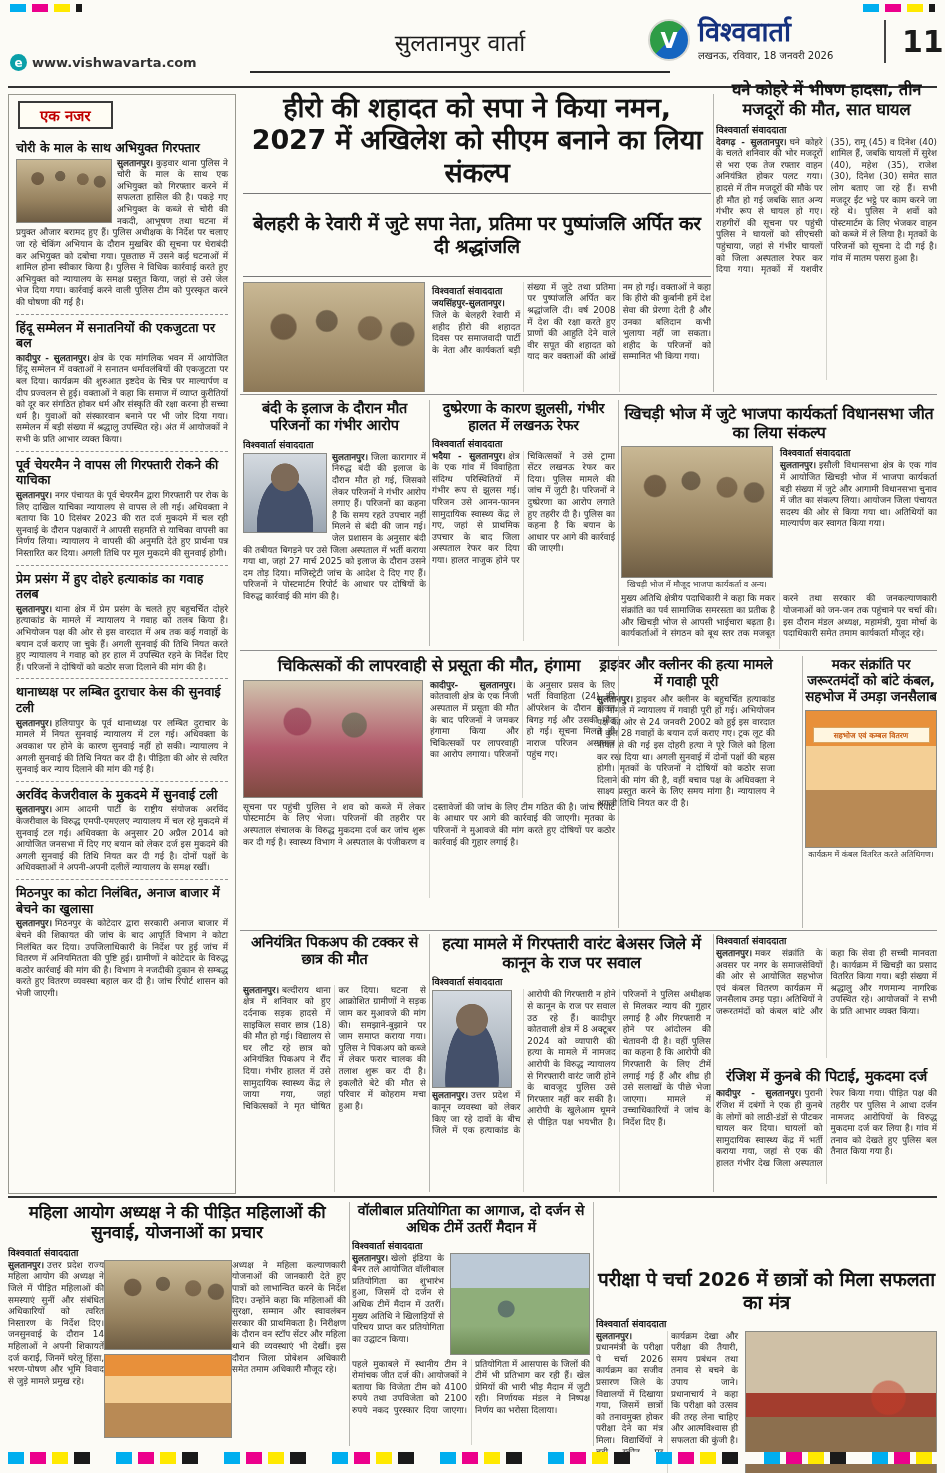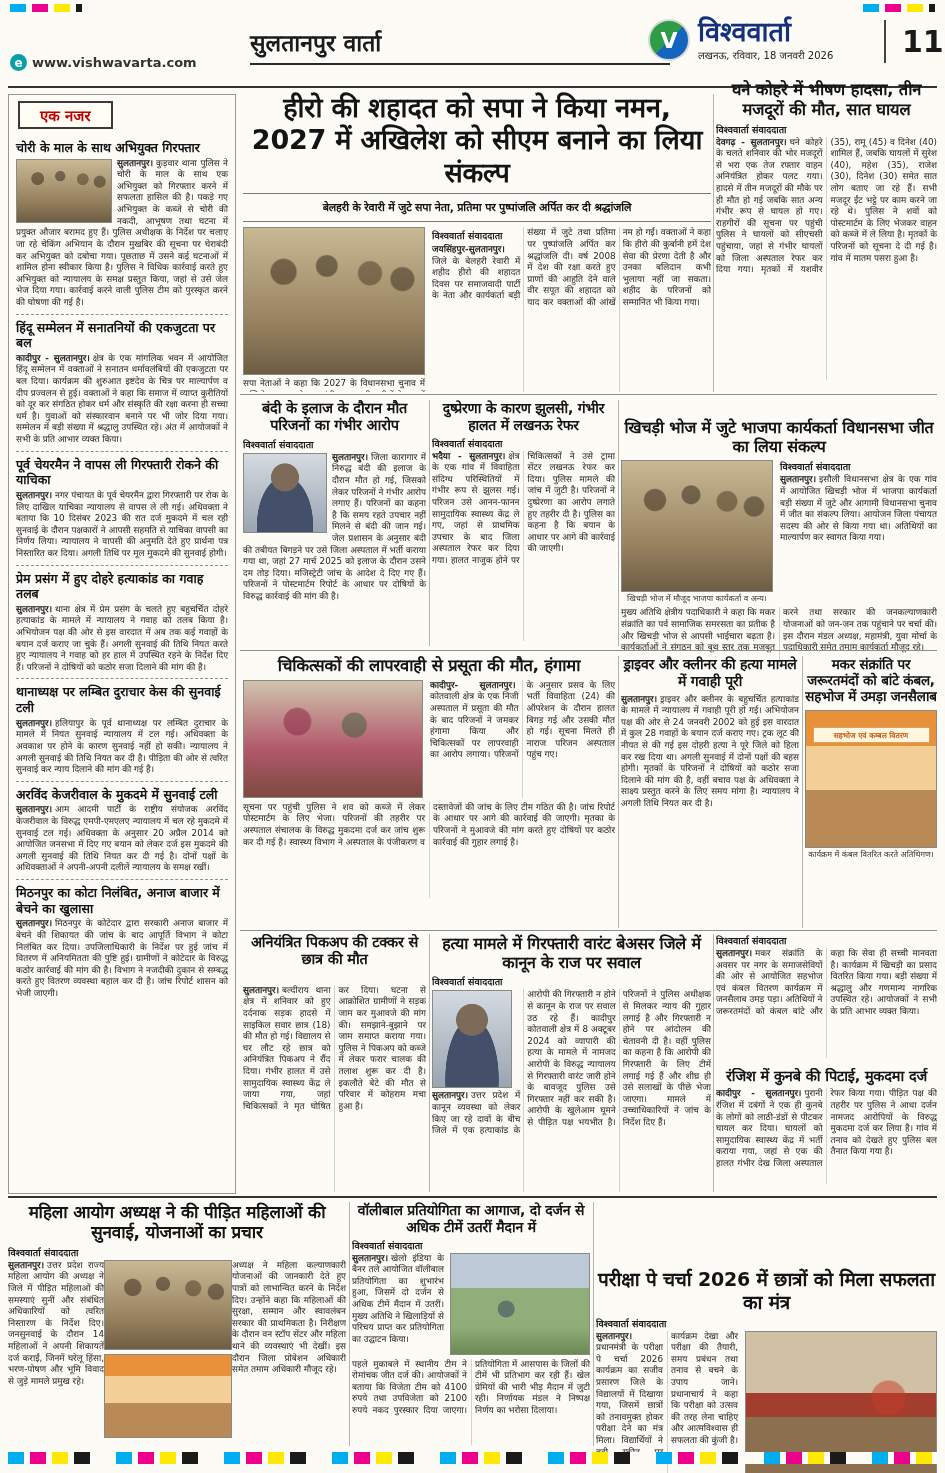--- a/index.html
+++ b/index.html
@@ -35,21 +35,21 @@
 <div class="page">
 
   <div class="abs regbar" style="left:10px;top:4px;width:72px;height:8px"></div>
   <div class="abs regbar" style="left:863px;top:4px;width:72px;height:8px"></div>
 
   <header>
     <div class="abs" style="left:10px;top:54px;display:flex;align-items:center;gap:5px">
       <span style="width:17px;height:17px;border-radius:50%;background:#0a9fa8;color:#fff;font-weight:bold;font-size:12px;display:flex;align-items:center;justify-content:center">e</span>
       <span style="font-weight:bold;font-size:13px;color:#333">www.vishwavarta.com</span>
     </div>
-    <div class="abs" style="left:250px;top:26px;width:420px;font-size:23px;font-weight:bold;padding-bottom:5px;border-bottom:2px solid #2a2a2a">सुलतानपुर वार्ता</div>
+    <div class="abs" style="left:250px;top:26px;width:420px;text-align:center;font-size:23px;font-weight:normal;padding-bottom:13px;border-bottom:2px solid #2a2a2a">सुलतानपुर वार्ता</div>
     <div class="abs" style="left:648px;top:18px;display:flex;align-items:center;gap:8px">
       <span style="width:42px;height:42px;border-radius:50%;background:linear-gradient(135deg,#2e9c46 0 50%,#1565c0 50%);color:#fff;font-weight:bold;font-size:22px;display:flex;align-items:center;justify-content:center;border:2px solid #d8d8d2">V</span>
       <span>
         <span style="display:block;font-size:27px;font-weight:bold;color:#15317e;line-height:1">विश्ववार्ता</span>
         <span style="display:block;font-size:10px;color:#222;margin-top:3px">लखनऊ, रविवार, 18 जनवरी 2026</span>
       </span>
     </div>
     <div class="abs" style="left:884px;top:20px;font-size:30px;font-weight:bold;padding:4px 16px;border-left:2px solid #444;border-right:2px solid #444">11</div>
     <div class="abs hline" style="left:8px;top:86px;width:929px;height:2px;background:#333"></div>
   </header>
@@ -91,21 +91,21 @@
     </article>
 
     <article class="sb-art">
       <h3 class="sb-hl">मिठनपुर का कोटा निलंबित, अनाज बाजार में बेचने का खुलासा</h3>
       <p class="body"><b class="dl">सुलतानपुर।</b><span>मिठनपुर के कोटेदार द्वारा सरकारी अनाज बाजार में बेचने की शिकायत की जांच के बाद आपूर्ति विभाग ने कोटा निलंबित कर दिया। उपजिलाधिकारी के निर्देश पर हुई जांच में वितरण में अनियमितता की पुष्टि हुई। ग्रामीणों ने कोटेदार के विरुद्ध कठोर कार्रवाई की मांग की है। विभाग ने नजदीकी दुकान से सम्बद्ध करते हुए वितरण व्यवस्था बहाल कर दी है। जांच रिपोर्ट शासन को भेजी जाएगी।</span></p>
     </article>
   </aside>
 
   <section class="abs art" style="left:243px;top:92px;width:468px;height:300px">
     <h1 class="hl" style="font-size:27px">हीरो की शहादत को सपा ने किया नमन, 2027 में अखिलेश को सीएम बनाने का लिया संकल्प</h1>
-    <div class="hl" style="font-size:11px;margin-top:4px;padding:7px 0;border-top:1px solid #777;border-bottom:1px solid #777">बेलहरी के रेवारी में जुटे सपा नेता, प्रतिमा पर पुष्पांजलि अर्पित कर दी श्रद्धांजलि</div>
+    <div class="hl" style="font-size:19px;margin-top:4px;padding:18px 0;border-top:1px solid #777;border-bottom:1px solid #777">बेलहरी के रेवारी में जुटे सपा नेता, प्रतिमा पर पुष्पांजलि अर्पित कर दी श्रद्धांजलि</div>
     <div style="display:flex;gap:7px;margin-top:5px">
       <div style="width:182px;flex:0 0 182px">
         <div class="ph ph-crowd" style="width:182px;height:148px"></div>
         <p class="body" style="margin-top:3px">सपा नेताओं ने कहा कि 2027 के विधानसभा चुनाव में अखिलेश यादव को मुख्यमंत्री बनाकर ही शहीदों के सपनों का उत्तर प्रदेश बनाया जाएगा। उन्होंने सरकार पर शहीद सम्मान की अनदेखी का आरोप लगाते हुए स्मारक निर्माण की मांग उठाई। इस अवसर पर पूर्व विधायक, जिलाध्यक्ष, पूर्व प्रत्याशी समेत तमाम पदाधिकारी और कार्यकर्ता उपस्थित रहे। अंत में दो मिनट का मौन रखकर शहीद को नमन किया गया।</p>
       </div>
       <div style="flex:1">
         <div class="body cols3" style="height:206px">
           <span class="byline" style="display:block">विश्ववार्ता संवाददाता</span>
           <b class="dl">जयसिंहपुर-सुलतानपुर।</b><span>जिले के बेलहरी रेवारी में शहीद हीरो की शहादत दिवस पर समाजवादी पार्टी के नेता और कार्यकर्ता बड़ी संख्या में जुटे तथा प्रतिमा पर पुष्पांजलि अर्पित कर श्रद्धांजलि दी। वर्ष 2008 में देश की रक्षा करते हुए प्राणों की आहुति देने वाले वीर सपूत की शहादत को याद कर वक्ताओं की आंखें नम हो गईं। वक्ताओं ने कहा कि हीरो की कुर्बानी हमें देश सेवा की प्रेरणा देती है और उनका बलिदान कभी भुलाया नहीं जा सकता। शहीद के परिजनों को सम्मानित भी किया गया।</span>
         </div>
@@ -134,21 +134,21 @@
   </section>
 
   <section class="abs art" style="left:432px;top:400px;width:183px;height:246px">
     <h2 class="hl" style="font-size:14px">दुष्प्रेरणा के कारण झुलसी, गंभीर हालत में लखनऊ रेफर</h2>
     <div class="byline">विश्ववार्ता संवाददाता</div>
     <div class="body cols2" style="height:190px">
       <b class="dl">भदैया - सुलतानपुर।</b><span>क्षेत्र के एक गांव में विवाहिता संदिग्ध परिस्थितियों में गंभीर रूप से झुलस गई। परिजन उसे आनन-फानन सामुदायिक स्वास्थ्य केंद्र ले गए, जहां से प्राथमिक उपचार के बाद जिला अस्पताल रेफर कर दिया गया। हालत नाजुक होने पर चिकित्सकों ने उसे ट्रामा सेंटर लखनऊ रेफर कर दिया। पुलिस मामले की जांच में जुटी है। परिजनों ने दुष्प्रेरणा का आरोप लगाते हुए तहरीर दी है। पुलिस का कहना है कि बयान के आधार पर आगे की कार्रवाई की जाएगी।</span>
     </div>
   </section>
 
-  <section class="abs art" style="left:621px;top:418px;width:316px;height:246px">
+  <section class="abs art" style="left:621px;top:404px;width:316px;height:246px">
     <h2 class="hl" style="font-size:16px">खिचड़ी भोज में जुटे भाजपा कार्यकर्ता विधानसभा जीत का लिया संकल्प</h2>
     <div style="display:flex;gap:7px;margin-top:4px">
       <div style="flex:0 0 152px">
         <div class="ph ph-crowd" style="width:152px;height:132px"></div>
         <div class="caption">खिचड़ी भोज में मौजूद भाजपा कार्यकर्ता व अन्य।</div>
       </div>
       <div style="flex:1">
         <div class="byline" style="margin-top:0">विश्ववार्ता संवाददाता</div>
         <p class="body"><b class="dl">सुलतानपुर।</b><span>इसौली विधानसभा क्षेत्र के एक गांव में आयोजित खिचड़ी भोज में भाजपा कार्यकर्ता बड़ी संख्या में जुटे और आगामी विधानसभा चुनाव में जीत का संकल्प लिया। आयोजन जिला पंचायत सदस्य की ओर से किया गया था। अतिथियों का माल्यार्पण कर स्वागत किया गया।</span></p>
       </div>
@@ -164,21 +164,21 @@
     <h2 class="hl" style="font-size:16.5px">चिकित्सकों की लापरवाही से प्रसूता की मौत, हंगामा</h2>
     <div style="display:flex;gap:7px;margin-top:4px">
       <div class="ph ph-women" style="flex:0 0 180px;height:118px"></div>
       <div class="body cols2" style="flex:1;height:118px">
         <b class="dl">कादीपुर- सुलतानपुर।</b><span>कोतवाली क्षेत्र के एक निजी अस्पताल में प्रसूता की मौत के बाद परिजनों ने जमकर हंगामा किया और चिकित्सकों पर लापरवाही का आरोप लगाया। परिजनों के अनुसार प्रसव के लिए भर्ती विवाहिता (24) की ऑपरेशन के दौरान हालत बिगड़ गई और उसकी मौत हो गई। सूचना मिलते ही नाराज परिजन अस्पताल पहुंच गए।</span>
       </div>
     </div>
     <div class="body cols2" style="margin-top:4px;height:96px">सूचना पर पहुंची पुलिस ने शव को कब्जे में लेकर पोस्टमार्टम के लिए भेजा। परिजनों की तहरीर पर अस्पताल संचालक के विरुद्ध मुकदमा दर्ज कर जांच शुरू कर दी गई है। स्वास्थ्य विभाग ने अस्पताल के पंजीकरण व दस्तावेजों की जांच के लिए टीम गठित की है। जांच रिपोर्ट के आधार पर आगे की कार्रवाई की जाएगी। मृतका के परिजनों ने मुआवजे की मांग करते हुए दोषियों पर कठोर कार्रवाई की गुहार लगाई है।</div>
   </section>
 
-  <section class="abs art" style="left:621px;top:656px;width:178px;height:272px">
+  <section class="abs art" style="left:597px;top:656px;width:178px;height:272px">
     <h2 class="hl" style="font-size:14px">ड्राइवर और क्लीनर की हत्या मामले में गवाही पूरी</h2>
     <p class="body" style="margin-top:4px">
       <b class="dl">सुलतानपुर।</b><span>ड्राइवर और क्लीनर के बहुचर्चित हत्याकांड के मामले में न्यायालय में गवाही पूरी हो गई। अभियोजन पक्ष की ओर से 24 जनवरी 2002 को हुई इस वारदात में कुल 28 गवाहों के बयान दर्ज कराए गए। ट्रक लूट की नीयत से की गई इस दोहरी हत्या ने पूरे जिले को हिला कर रख दिया था। अगली सुनवाई में दोनों पक्षों की बहस होगी। मृतकों के परिजनों ने दोषियों को कठोर सजा दिलाने की मांग की है, वहीं बचाव पक्ष के अधिवक्ता ने साक्ष्य प्रस्तुत करने के लिए समय मांगा है। न्यायालय ने अगली तिथि नियत कर दी है।</span>
     </p>
   </section>
 
   <section class="abs art" style="left:805px;top:656px;width:132px;height:272px">
     <h2 class="hl" style="font-size:13.5px">मकर संक्रांति पर जरूरतमंदों को बांटे कंबल, सहभोज में उमड़ा जनसैलाब</h2>
     <div class="ph ph-banner" style="position:relative;width:132px;height:138px;margin-top:5px">
       <span style="position:absolute;left:5%;right:5%;top:12%;background:#fff6e0;color:#c75b12;font-weight:bold;font-size:7.5px;text-align:center;padding:2px 0;border:1px solid #d9a35e">सहभोज एवं कम्बल वितरण</span>

